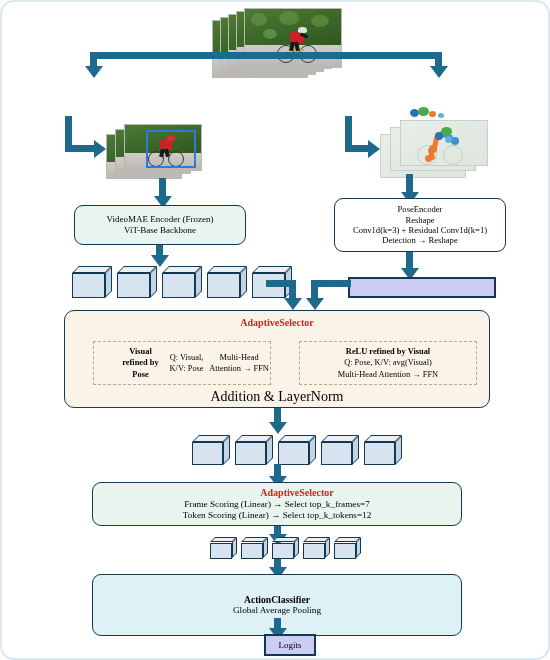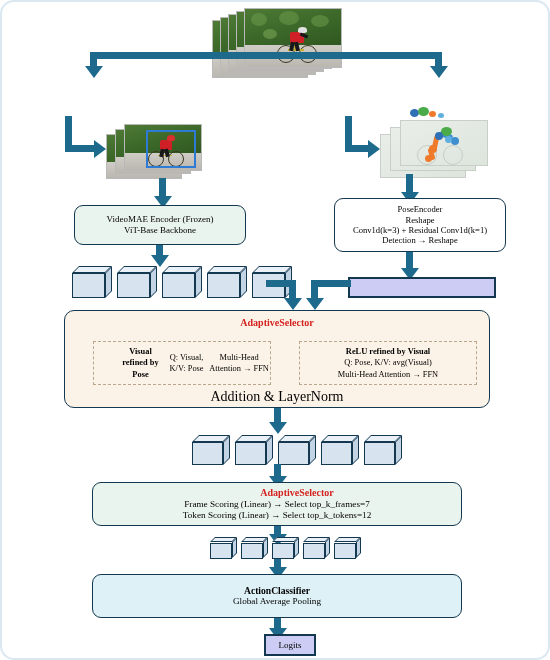--- a/index.html
+++ b/index.html
@@ -323,21 +323,21 @@
     <div class="cube" style="width:27px;height:22px;">
       <div class="face" style="left:0;bottom:0;width:22px;height:16px;"></div>
       <div class="top" style="left:0;top:0px;width:22px;height:5px;"></div>
       <div class="side" style="right:0;top:0px;width:5px;height:16px;"></div>
     </div>
   </div>
 
   <div class="vline" style="left:272px;top:557px;width:7px;height:10px;"></div>
   <div class="arrowdn" style="left:266.5px;top:565px;"></div>
 
-  <div class="box rnd" style="left:90px;top:572px;width:370px;height:44px;background:#ddf1f7;font-size:9.2px;">
+  <div class="box rnd" style="left:90px;top:572px;width:370px;height:62px;background:#ddf1f7;font-size:9.2px;">
     <div class="ttl" style="font-size:9.6px;">ActionClassifier</div>
     <div>Global Average Pooling</div>
   </div>
 
   <div class="vline" style="left:272px;top:616px;width:7px;height:12px;"></div>
   <div class="arrowdn" style="left:266.5px;top:626px;"></div>
 
   <div style="position:absolute;left:262px;top:632px;width:52px;height:22px;
               background:#ccccf5;border:2px solid #13384f;box-sizing:border-box;
               display:flex;align-items:center;justify-content:center;font-size:9px;">

